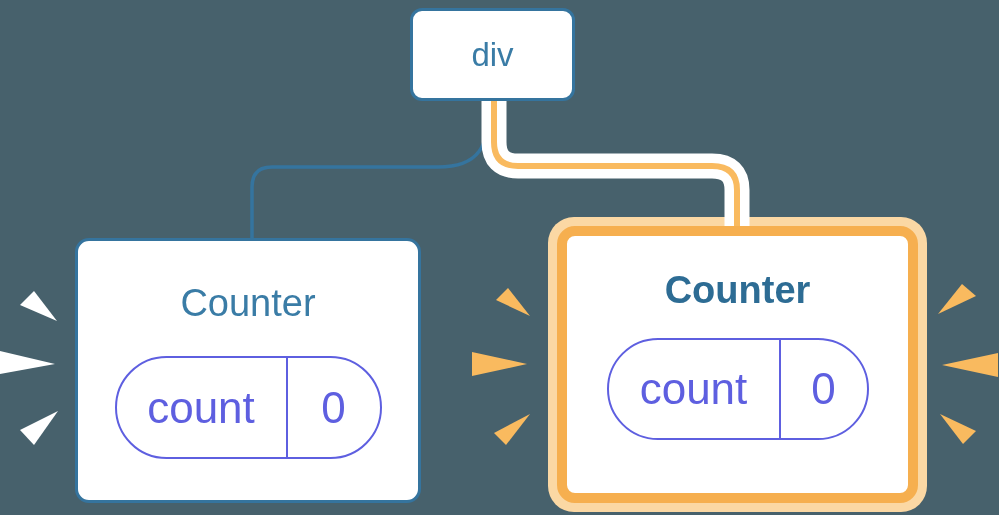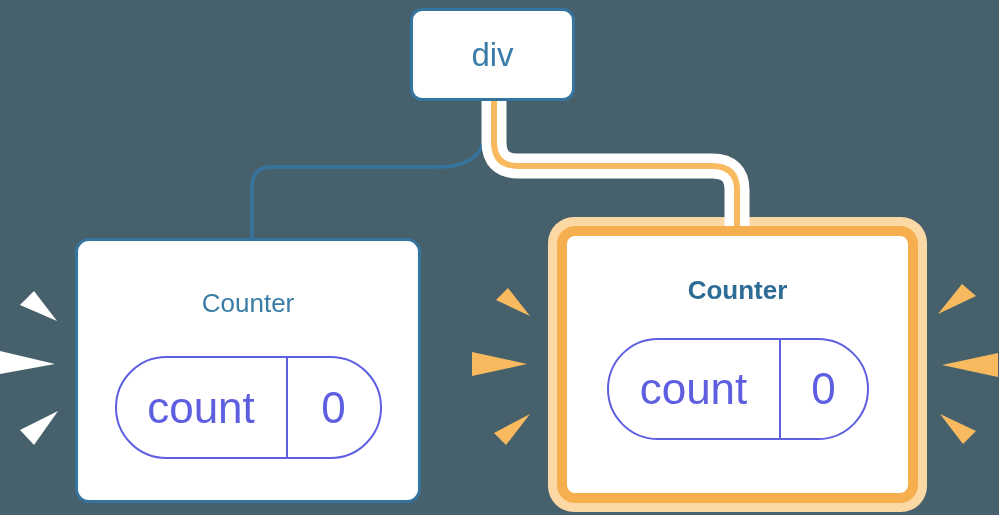--- a/index.html
+++ b/index.html
@@ -39,21 +39,21 @@
     background:var(--highlight-orange-light);border-radius:26px;
   }
   .card-right-inner{
     position:absolute;left:557px;top:226px;width:361px;height:277px;z-index:3;
     background:var(--card-white);border:10px solid var(--highlight-orange);border-radius:18px;
     display:flex;flex-direction:column;align-items:center;
   }
   .card-right-inner .card-title{margin-top:34px;font-weight:700;color:var(--title-blue-bold);}
 
   .card-title{
-    height:40px;line-height:40px;font-size:26px;font-weight:500;color:var(--node-text-blue);
+    height:40px;line-height:40px;font-size:38px;font-weight:500;color:var(--node-text-blue);
   }
 
   .pill{
     margin-top:33px;width:267px;height:103px;
     border:2px solid var(--state-purple);border-radius:53px;
     display:flex;align-items:stretch;overflow:hidden;background:var(--card-white);
     color:var(--state-purple);font-size:44px;
   }
   .card-right-inner .pill{margin-top:28px;width:262px;height:102px;}
   .pill-key{

